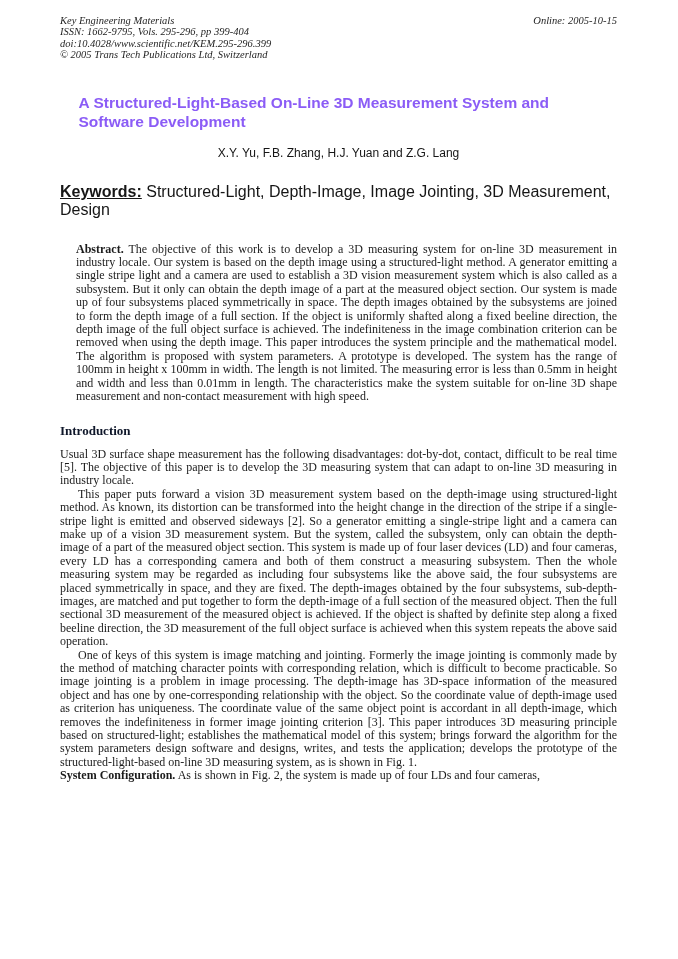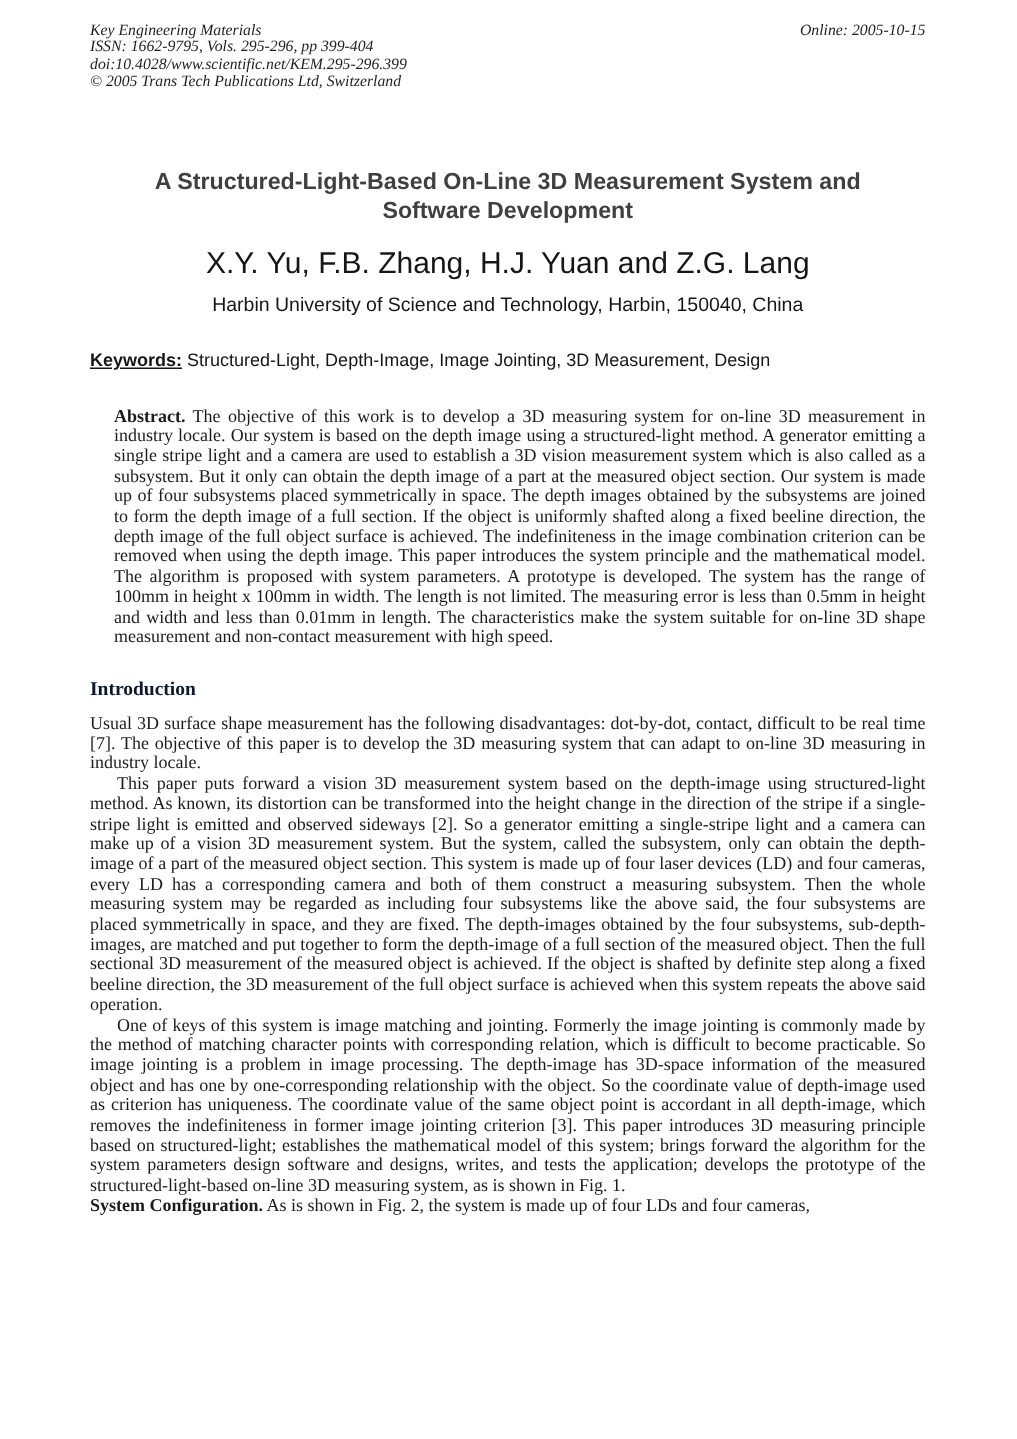--- a/index.html
+++ b/index.html
@@ -25,48 +25,48 @@
     align-items: flex-start;
     font-style: italic;
     font-size: 10.5px;
     line-height: 11.4px;
     color: #1f1f1f;
   }
   .jheader .left div { white-space: nowrap; }
   .jheader .right { white-space: nowrap; text-align: right; }
   
   .paper-title {
-    margin: 51px auto 0 auto;
+    margin: 32px auto 0 auto;
     width: 520px;
     font-family: "Liberation Sans", sans-serif;
     font-weight: bold;
     font-size: 15.5px;
     line-height: 19px;
-    text-align: center;
-    color: #404040;
+    text-align: left;
+    color: #8b5cf6;
   }
   .authors {
     margin-top: 15px;
     font-family: "Liberation Sans", sans-serif;
-    font-size: 20px;
+    font-size: 12px;
     text-align: center;
     color: #161616;
   }
   .affiliation {
     margin-top: 7px;
     font-family: "Liberation Sans", sans-serif;
     font-size: 13px;
     text-align: center;
     color: #161616;
   }
   
   .keywords {
     margin-top: 23px;
     font-family: "Liberation Sans", sans-serif;
-    font-size: 12px;
+    font-size: 16px;
     color: #161616;
   }
   .kw-label {
     font-weight: bold;
     text-decoration: underline;
   }
   
   .bodytext {
     font-size: 12px;
     line-height: 13.4px;
@@ -97,35 +97,34 @@
       <div>doi:10.4028/www.scientific.net/KEM.295-296.399</div>
       <div>© 2005 Trans Tech Publications Ltd, Switzerland</div>
     </div>
     <div class="right">Online: 2005-10-15</div>
   </div>
 
   <div class="paper-title">A Structured-Light-Based On-Line 3D Measurement System and Software Development</div>
 
   <div class="authors">X.Y. Yu, F.B. Zhang, H.J. Yuan and Z.G. Lang</div>
 
-  <div class="affiliation">Harbin University of Science and Technology, Harbin, 150040, China</div>
 
   <div class="keywords">
     <span class="kw-label">Keywords:</span>
     <span>Structured-Light, Depth-Image, Image Jointing, 3D Measurement, Design</span>
   </div>
 
   <p class="bodytext abstract">
     <span class="runin">Abstract.</span>
     <span>The objective of this work is to develop a 3D measuring system for on-line 3D measurement in industry locale. Our system is based on the depth image using a structured-light method. A generator emitting a single stripe light and a camera are used to establish a 3D vision measurement system which is also called as a subsystem. But it only can obtain the depth image of a part at the measured object section. Our system is made up of four subsystems placed symmetrically in space. The depth images obtained by the subsystems are joined to form the depth image of a full section. If the object is uniformly shafted along a fixed beeline direction, the depth image of the full object surface is achieved. The indefiniteness in the image combination criterion can be removed when using the depth image. This paper introduces the system principle and the mathematical model. The algorithm is proposed with system parameters. A prototype is developed. The system has the range of 100mm in height x 100mm in width. The length is not limited. The measuring error is less than 0.5mm in height and width and less than 0.01mm in length. The characteristics make the system suitable for on-line 3D shape measurement and non-contact measurement with high speed.</span>
   </p>
 
   <h2 class="sec-heading" id="intro-heading">Introduction</h2>
 
-  <p class="bodytext">Usual 3D surface shape measurement has the following disadvantages: dot-by-dot, contact, difficult to be real time [7]. The objective of this paper is to develop the 3D measuring system that can adapt to on-line 3D measuring in industry locale.</p>
+  <p class="bodytext">Usual 3D surface shape measurement has the following disadvantages: dot-by-dot, contact, difficult to be real time [5]. The objective of this paper is to develop the 3D measuring system that can adapt to on-line 3D measuring in industry locale.</p>
   <p class="bodytext indent">This paper puts forward a vision 3D measurement system based on the depth-image using structured-light method. As known, its distortion can be transformed into the height change in the direction of the stripe if a single-stripe light is emitted and observed sideways [2]. So a generator emitting a single-stripe light and a camera can make up of a vision 3D measurement system. But the system, called the subsystem, only can obtain the depth-image of a part of the measured object section. This system is made up of four laser devices (LD) and four cameras, every LD has a corresponding camera and both of them construct a measuring subsystem. Then the whole measuring system may be regarded as including four subsystems like the above said, the four subsystems are placed symmetrically in space, and they are fixed. The depth-images obtained by the four subsystems, sub-depth-images, are matched and put together to form the depth-image of a full section of the measured object. Then the full sectional 3D measurement of the measured object is achieved. If the object is shafted by definite step along a fixed beeline direction, the 3D measurement of the full object surface is achieved when this system repeats the above said operation.</p>
   <p class="bodytext indent">One of keys of this system is image matching and jointing. Formerly the image jointing is commonly made by the method of matching character points with corresponding relation, which is difficult to become practicable. So image jointing is a problem in image processing. The depth-image has 3D-space information of the measured object and has one by one-corresponding relationship with the object. So the coordinate value of depth-image used as criterion has uniqueness. The coordinate value of the same object point is accordant in all depth-image, which removes the indefiniteness in former image jointing criterion [3]. This paper introduces 3D measuring principle based on structured-light; establishes the mathematical model of this system; brings forward the algorithm for the system parameters design software and designs, writes, and tests the application; develops the prototype of the structured-light-based on-line 3D measuring system, as is shown in Fig. 1.</p>
 
 
   <p class="bodytext">
     <span class="runin">System Configuration.</span>
     <span>As is shown in Fig. 2, the system is made up of four LDs and four cameras,</span>
   </p>
 
 </div>

